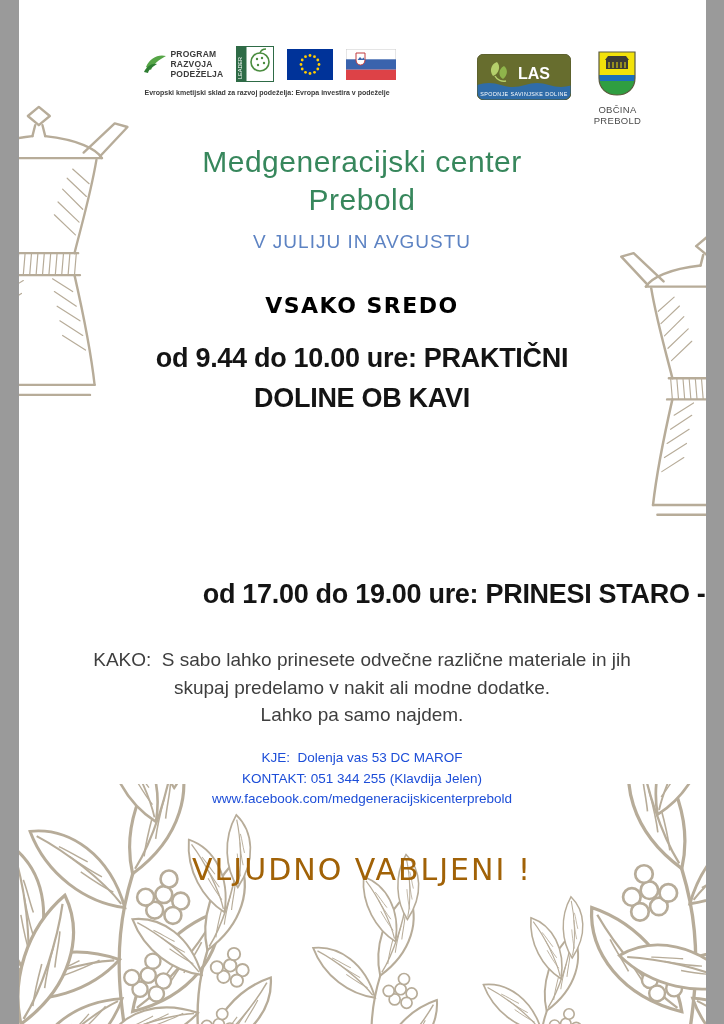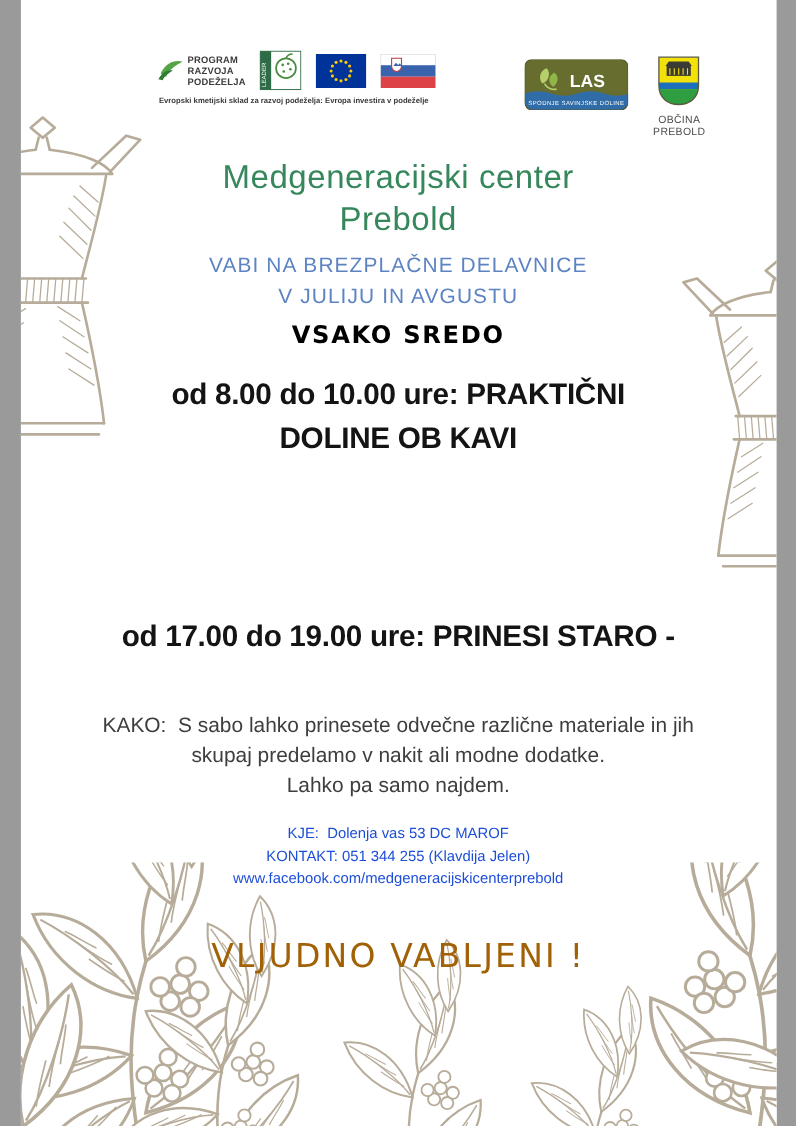--- a/index.html
+++ b/index.html
@@ -207,33 +207,32 @@
     <path d="M2 2 H38 V28 C38 39 30 45 20 45 C10 45 2 39 2 28 Z" fill="none" stroke="#5a5a40" stroke-width="1.2"></path>
   </svg>
   <div class="abs muni-label" style="left:564px;top:104px;width:70px;text-align:center;">OBČINA PREBOLD</div>
 
   <div class="abs ctr title" style="top:143px;">
     <div>Medgeneracijski center</div>
     <div>Prebold</div>
   </div>
 
   <div class="abs ctr invite" style="top:228px;">
-    <div>VABI NA BREZPLAČNE DELAVNICE</div>
     <div>V JULIJU IN AVGUSTU</div>
   </div>
 
   <div class="abs ctr weekly" style="top:293px;">VSAKO SREDO</div>
 
   <div class="abs ctr whead" style="top:338px;">
-    <div>od 8.00 do 10.00 ure: PRAKTIČNI</div>
+    <div>od 9.44 do 10.00 ure: PRAKTIČNI</div>
     <div>DOLINE OB KAVI</div>
   </div>
 
 
-  <div class="abs ctr whead" style="top:558px;">
+  <div class="abs ctr whead" style="top:574px;text-align:right;">
     <div>od 17.00 do 19.00 ure: PRINESI STARO -</div>
   </div>
 
   <div class="abs ctr wbody" style="top:646px;">
     <div class="pre">KAKO:  S sabo lahko prinesete odvečne različne materiale in jih</div>
     <div class="pre">skupaj predelamo v nakit ali modne dodatke.</div>
     <div class="pre">Lahko pa samo najdem.</div>
   </div>
 
   <div class="abs ctr contact" style="top:748px;">

